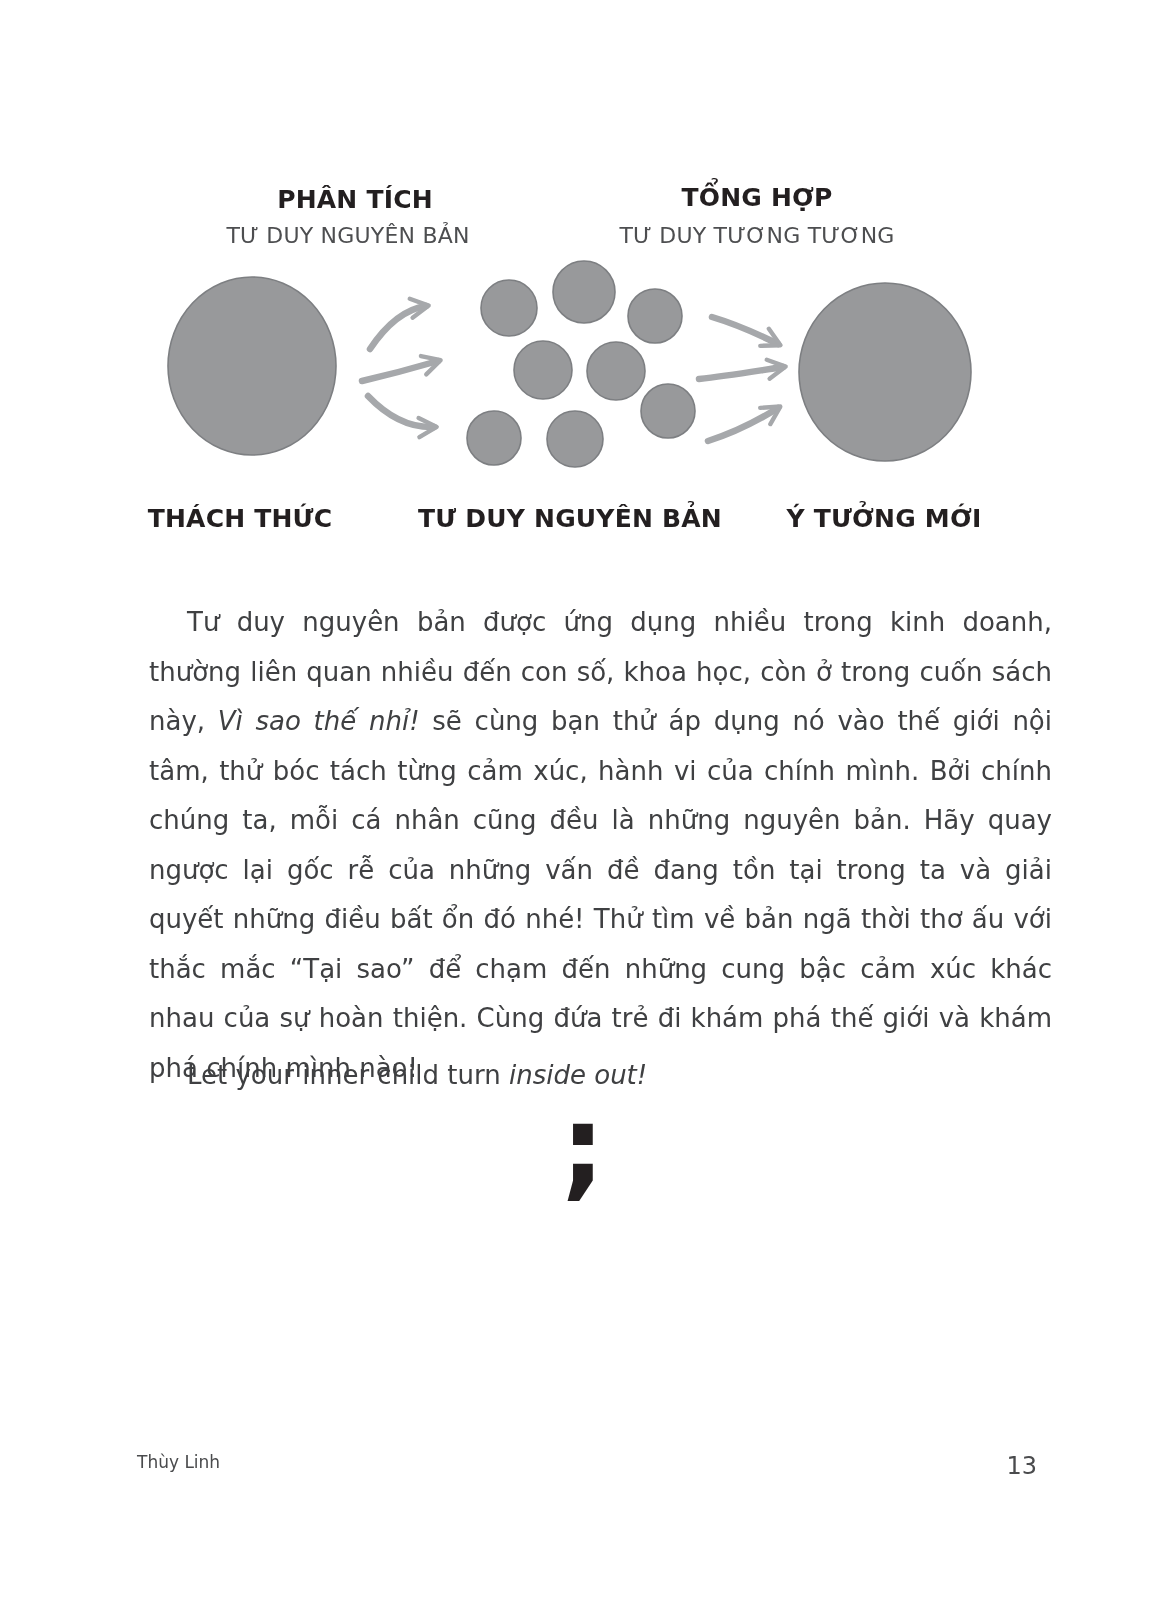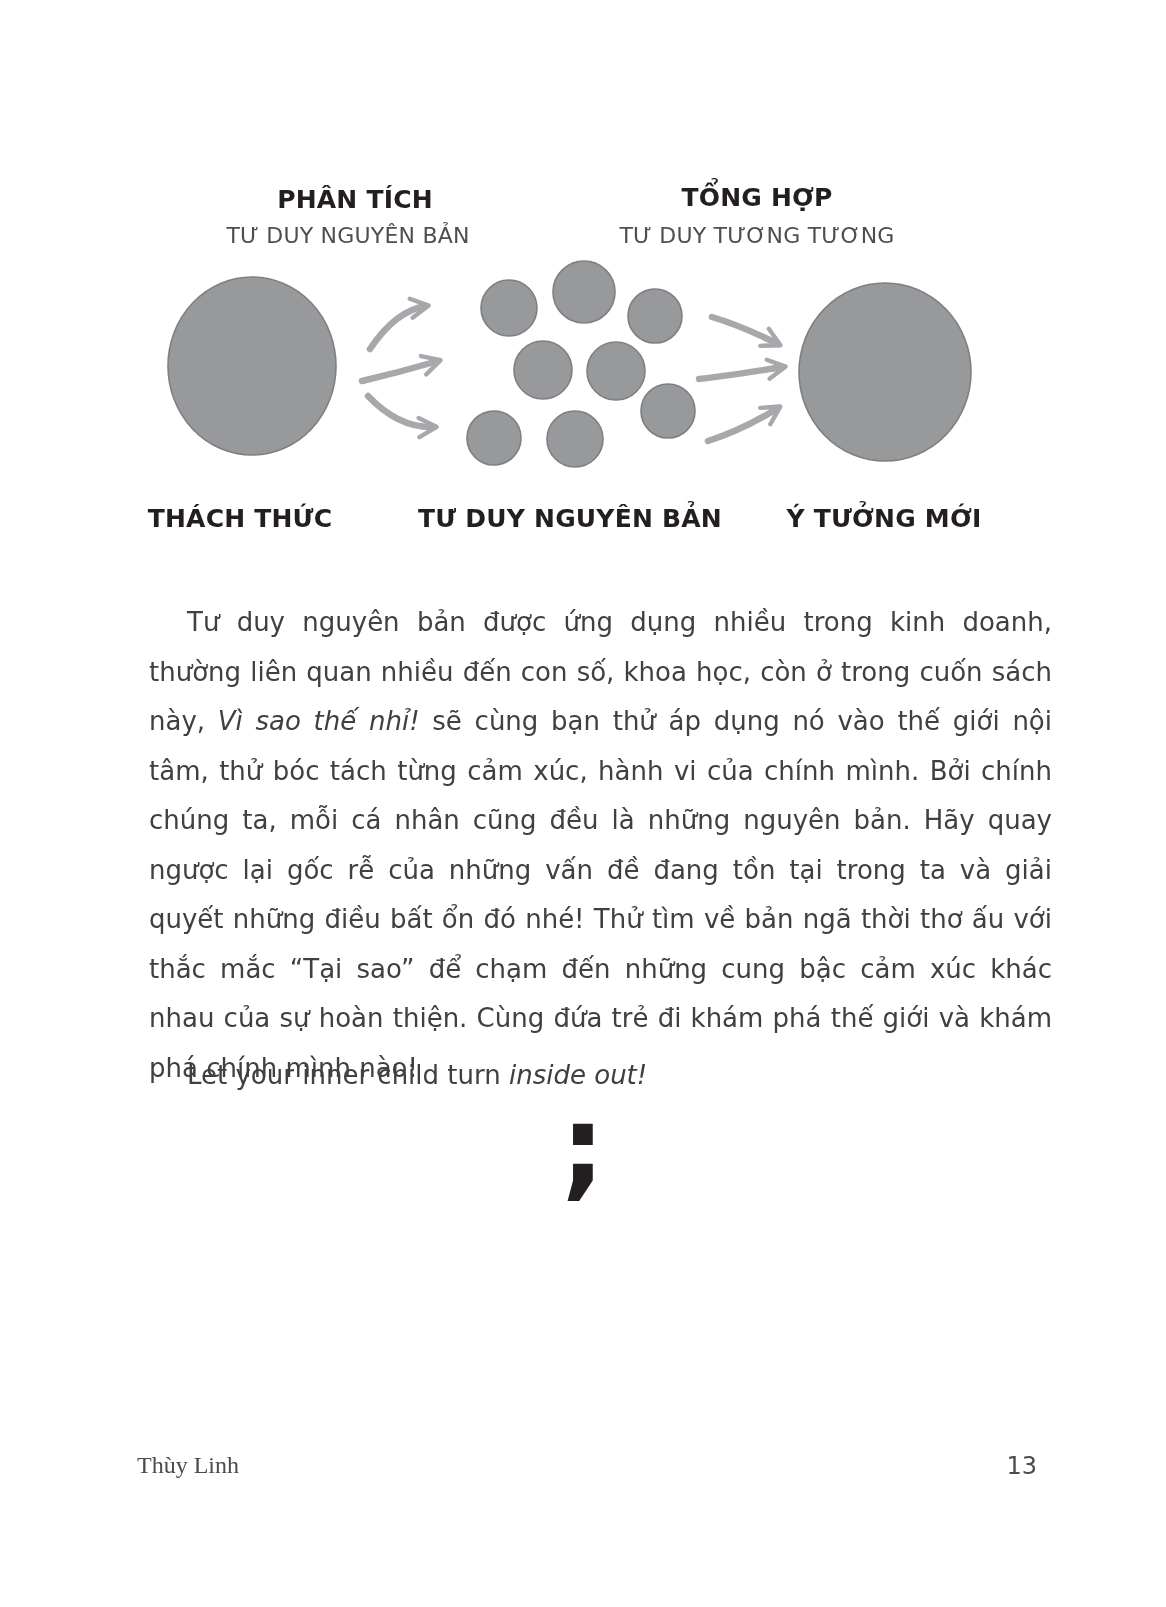--- a/index.html
+++ b/index.html
@@ -64,21 +64,21 @@
     left: 0; top: 1090px; width: 1166px;
     text-align: center;
     font-size: 112px; line-height: 112px;
     font-weight: 700;
     color: var(--heading-text, #231f20);
   }
 
   
   .footer-author {
     position: absolute; left: 137px; top: 1452px;
-    font-size: 24px; color: var(--footer-text, #4a4b4d); font-family: Liberation Serif, serif;
+    font-size: 17px; color: var(--footer-text, #4a4b4d);
   }
   .footer-page {
     position: absolute; right: 129px; top: 1452px;
     font-size: 24px; color: var(--footer-text, #4a4b4d);
   }
 </style>
 </head>
 <body>
 
 <div class="page">

